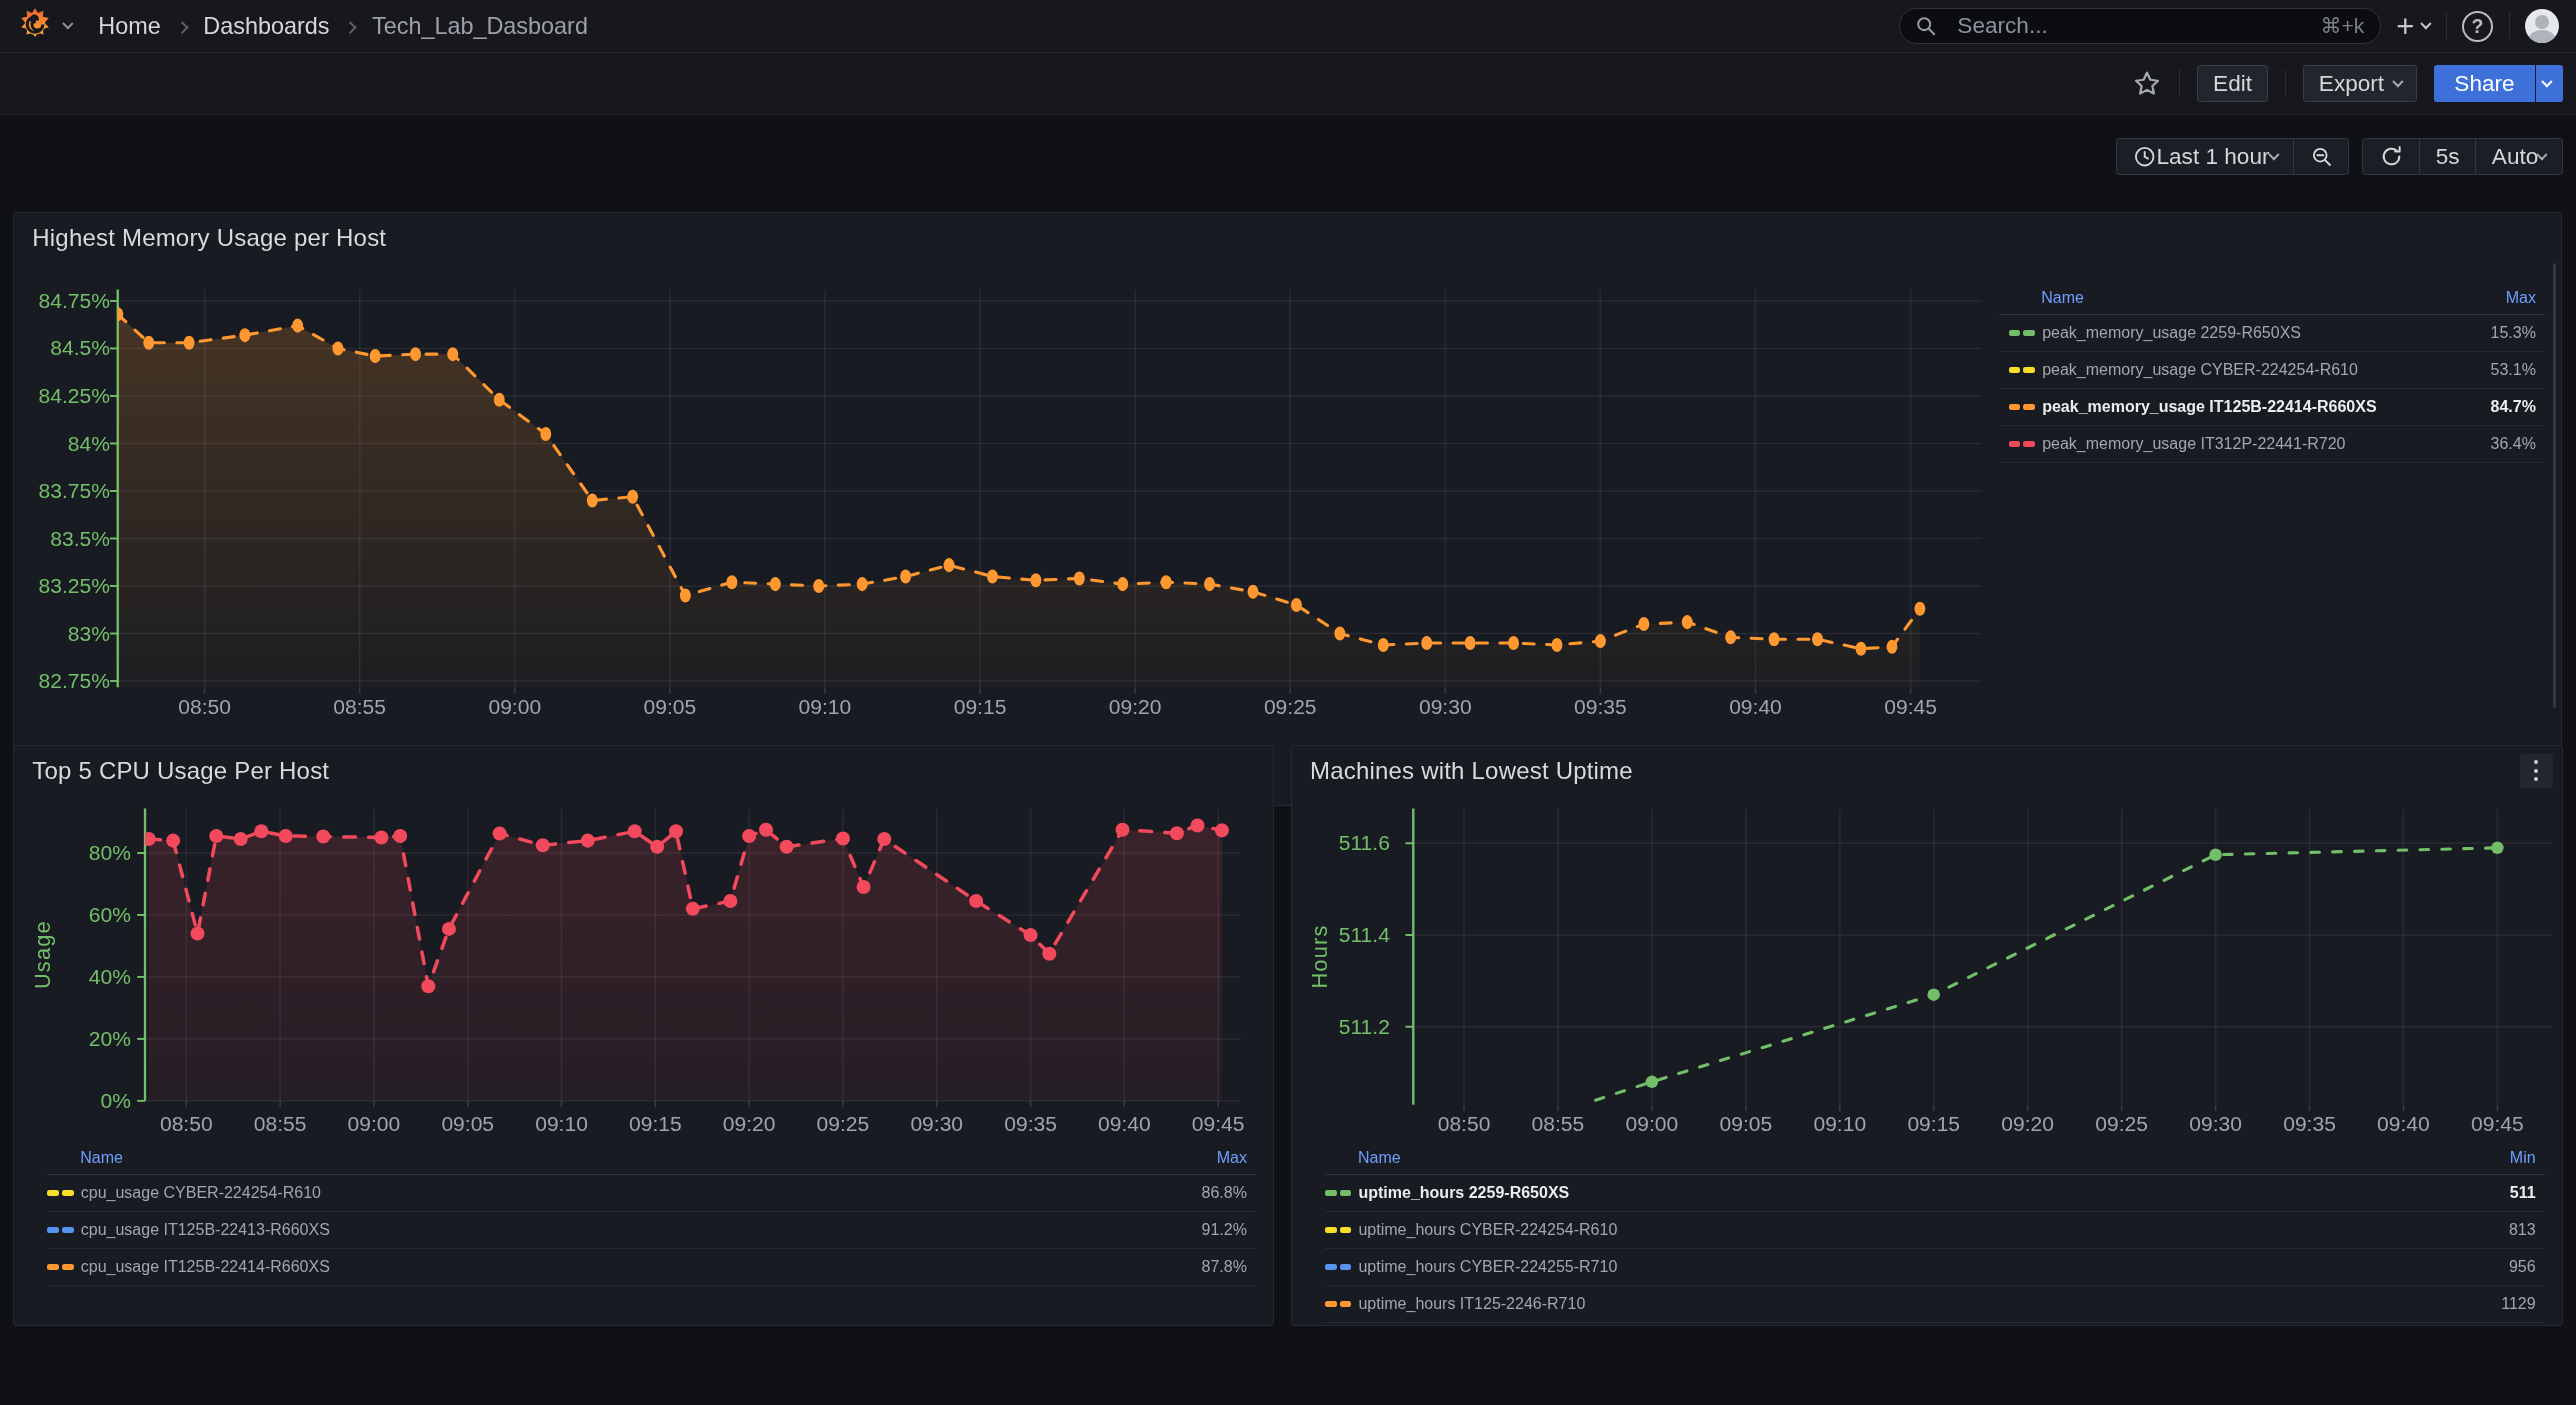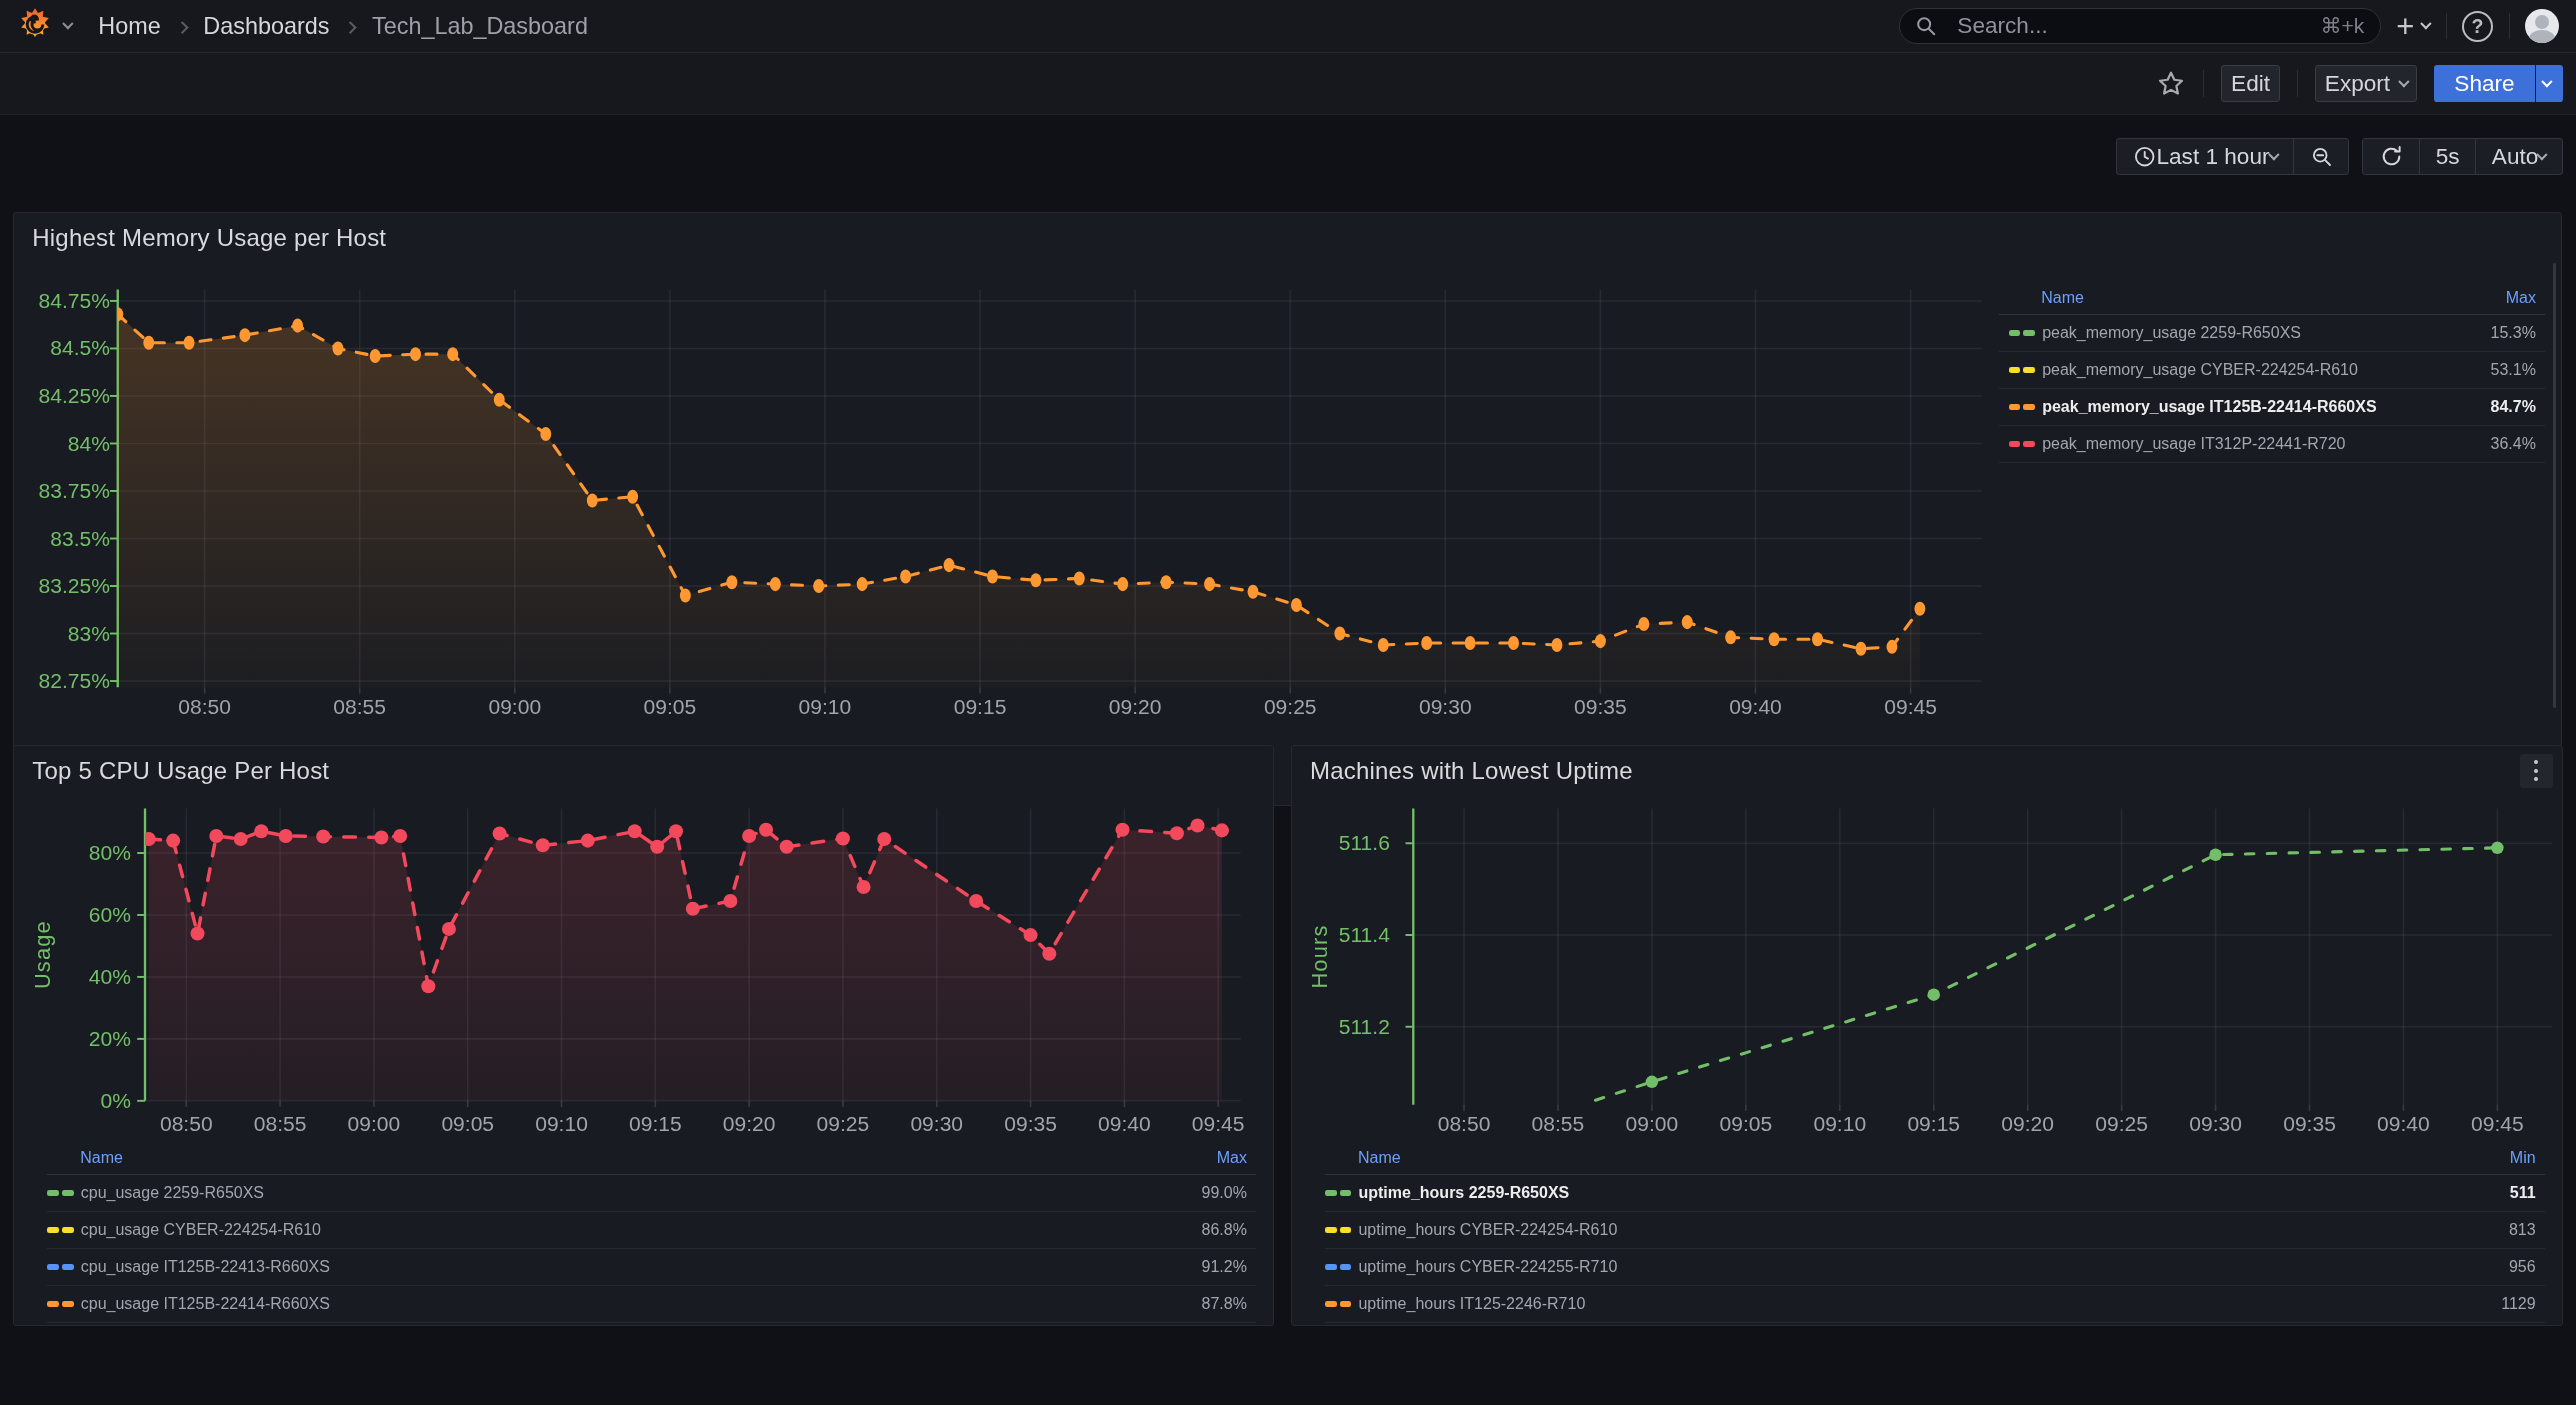--- a/index.html
+++ b/index.html
@@ -32,21 +32,21 @@
   .avatar { width:34px; height:34px; border-radius:50%; background:#E7E8EB; overflow:hidden; position:relative; }
   .avatar .head { position:absolute; left:10px; top:5.5px; width:14px; height:14px; border-radius:50%; background:#AFB3BC; }
   .avatar .body { position:absolute; left:3.9px; top:21px; width:26.5px; height:17px; border-radius:50% 50% 0 0; background:#AFB3BC; }
 
   
   #toolbar { position:absolute; left:0; top:53px; width:2576px; height:62px; background:#17181D;
              border-bottom:0.8px solid #22242A; display:flex; align-items:center; justify-content:flex-end;
              padding-right:13.3px; gap:17px; }
   .tool-star { color:#A6A9B0; display:flex; }
   .btn { height:37px; display:flex; align-items:center; justify-content:center; gap:9.4px;
-         background:#22252B; border:0.8px solid #3A3D45; border-radius:3.1px; padding:0 9px;
+         background:#22252B; border:0.8px solid #3A3D45; border-radius:3.1px; padding:0 15px;
          font-size:22.6px; color:#D5D7DC; cursor:pointer; }
   .btn-share { background:#3D71D9; border:none; color:#FFFFFF; border-radius:3.1px 0 0 3.1px; padding:0 20px; }
   .btn-share-caret { background:#3D71D9; border:none; color:#FFFFFF; width:26.5px; height:37px; border-radius:0 3.1px 3.1px 0;
                      margin-left:1.6px; display:flex; align-items:center; justify-content:center; padding-right:4.7px; }
 
   
   #timebar { position:absolute; left:0; top:115px; width:2576px; height:97px; }
   .time-cluster { position:absolute; top:23.4px; right:13.3px; display:flex; gap:12.5px; }
   .seg-group { display:flex; background:#1B1E24; border:0.8px solid #33363E; border-radius:3.1px; height:37px; align-items:stretch; }
   .seg { display:flex; align-items:center; padding:0 15.6px; font-size:22.6px; font-weight:500; color:#D5D7DC; }
@@ -471,28 +471,20 @@
         </g>
       </svg>
     <div class="legend legend-bottom">
       <div class="lhead">
         <span class="lname">Name</span>
         <span class="lval">Max</span>
       </div>
       <div class="lrows">
           <div class="lrow">
             <span class="lsw">
-              <i style="background: rgb(115, 191, 105);"></i>
-              <i style="background: rgb(115, 191, 105);"></i>
-            </span>
-            <span class="llabel">cpu_usage 2259-R650XS</span>
-            <span class="lval">99.0%</span>
-          </div>
-          <div class="lrow">
-            <span class="lsw">
               <i style="background: rgb(250, 222, 42);"></i>
               <i style="background: rgb(250, 222, 42);"></i>
             </span>
             <span class="llabel">cpu_usage CYBER-224254-R610</span>
             <span class="lval">86.8%</span>
           </div>
           <div class="lrow">
             <span class="lsw">
               <i style="background: rgb(87, 148, 242);"></i>
               <i style="background: rgb(87, 148, 242);"></i>

